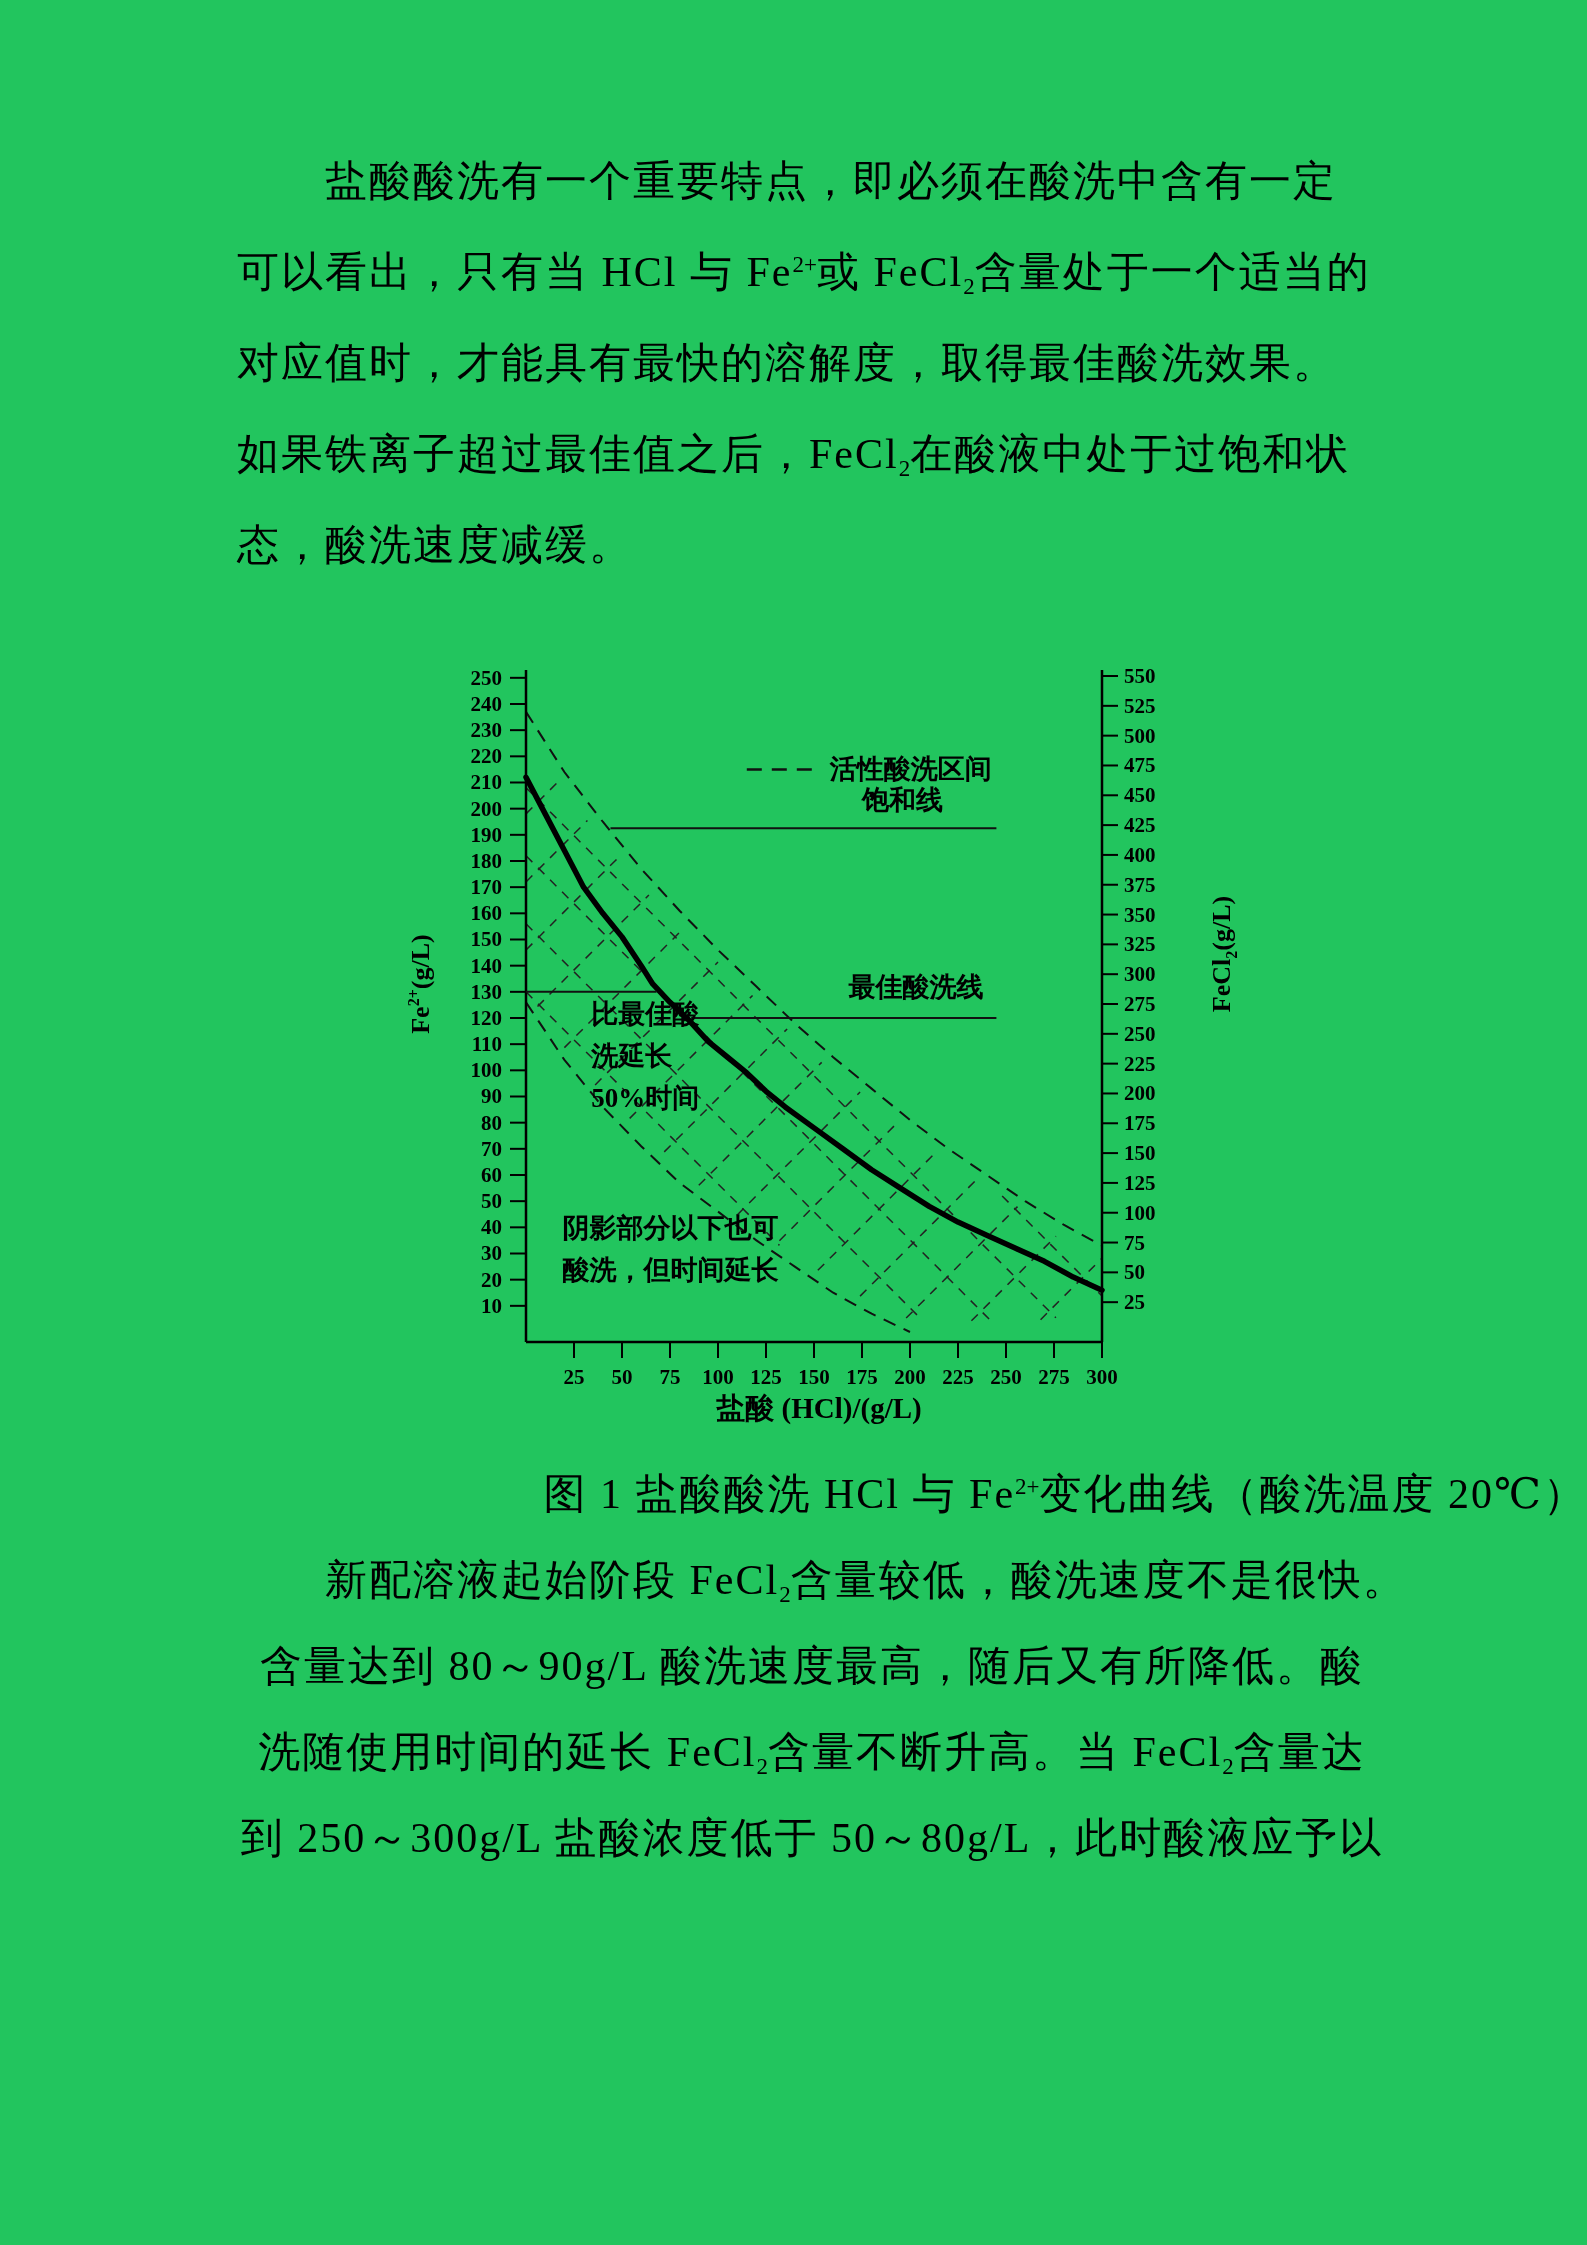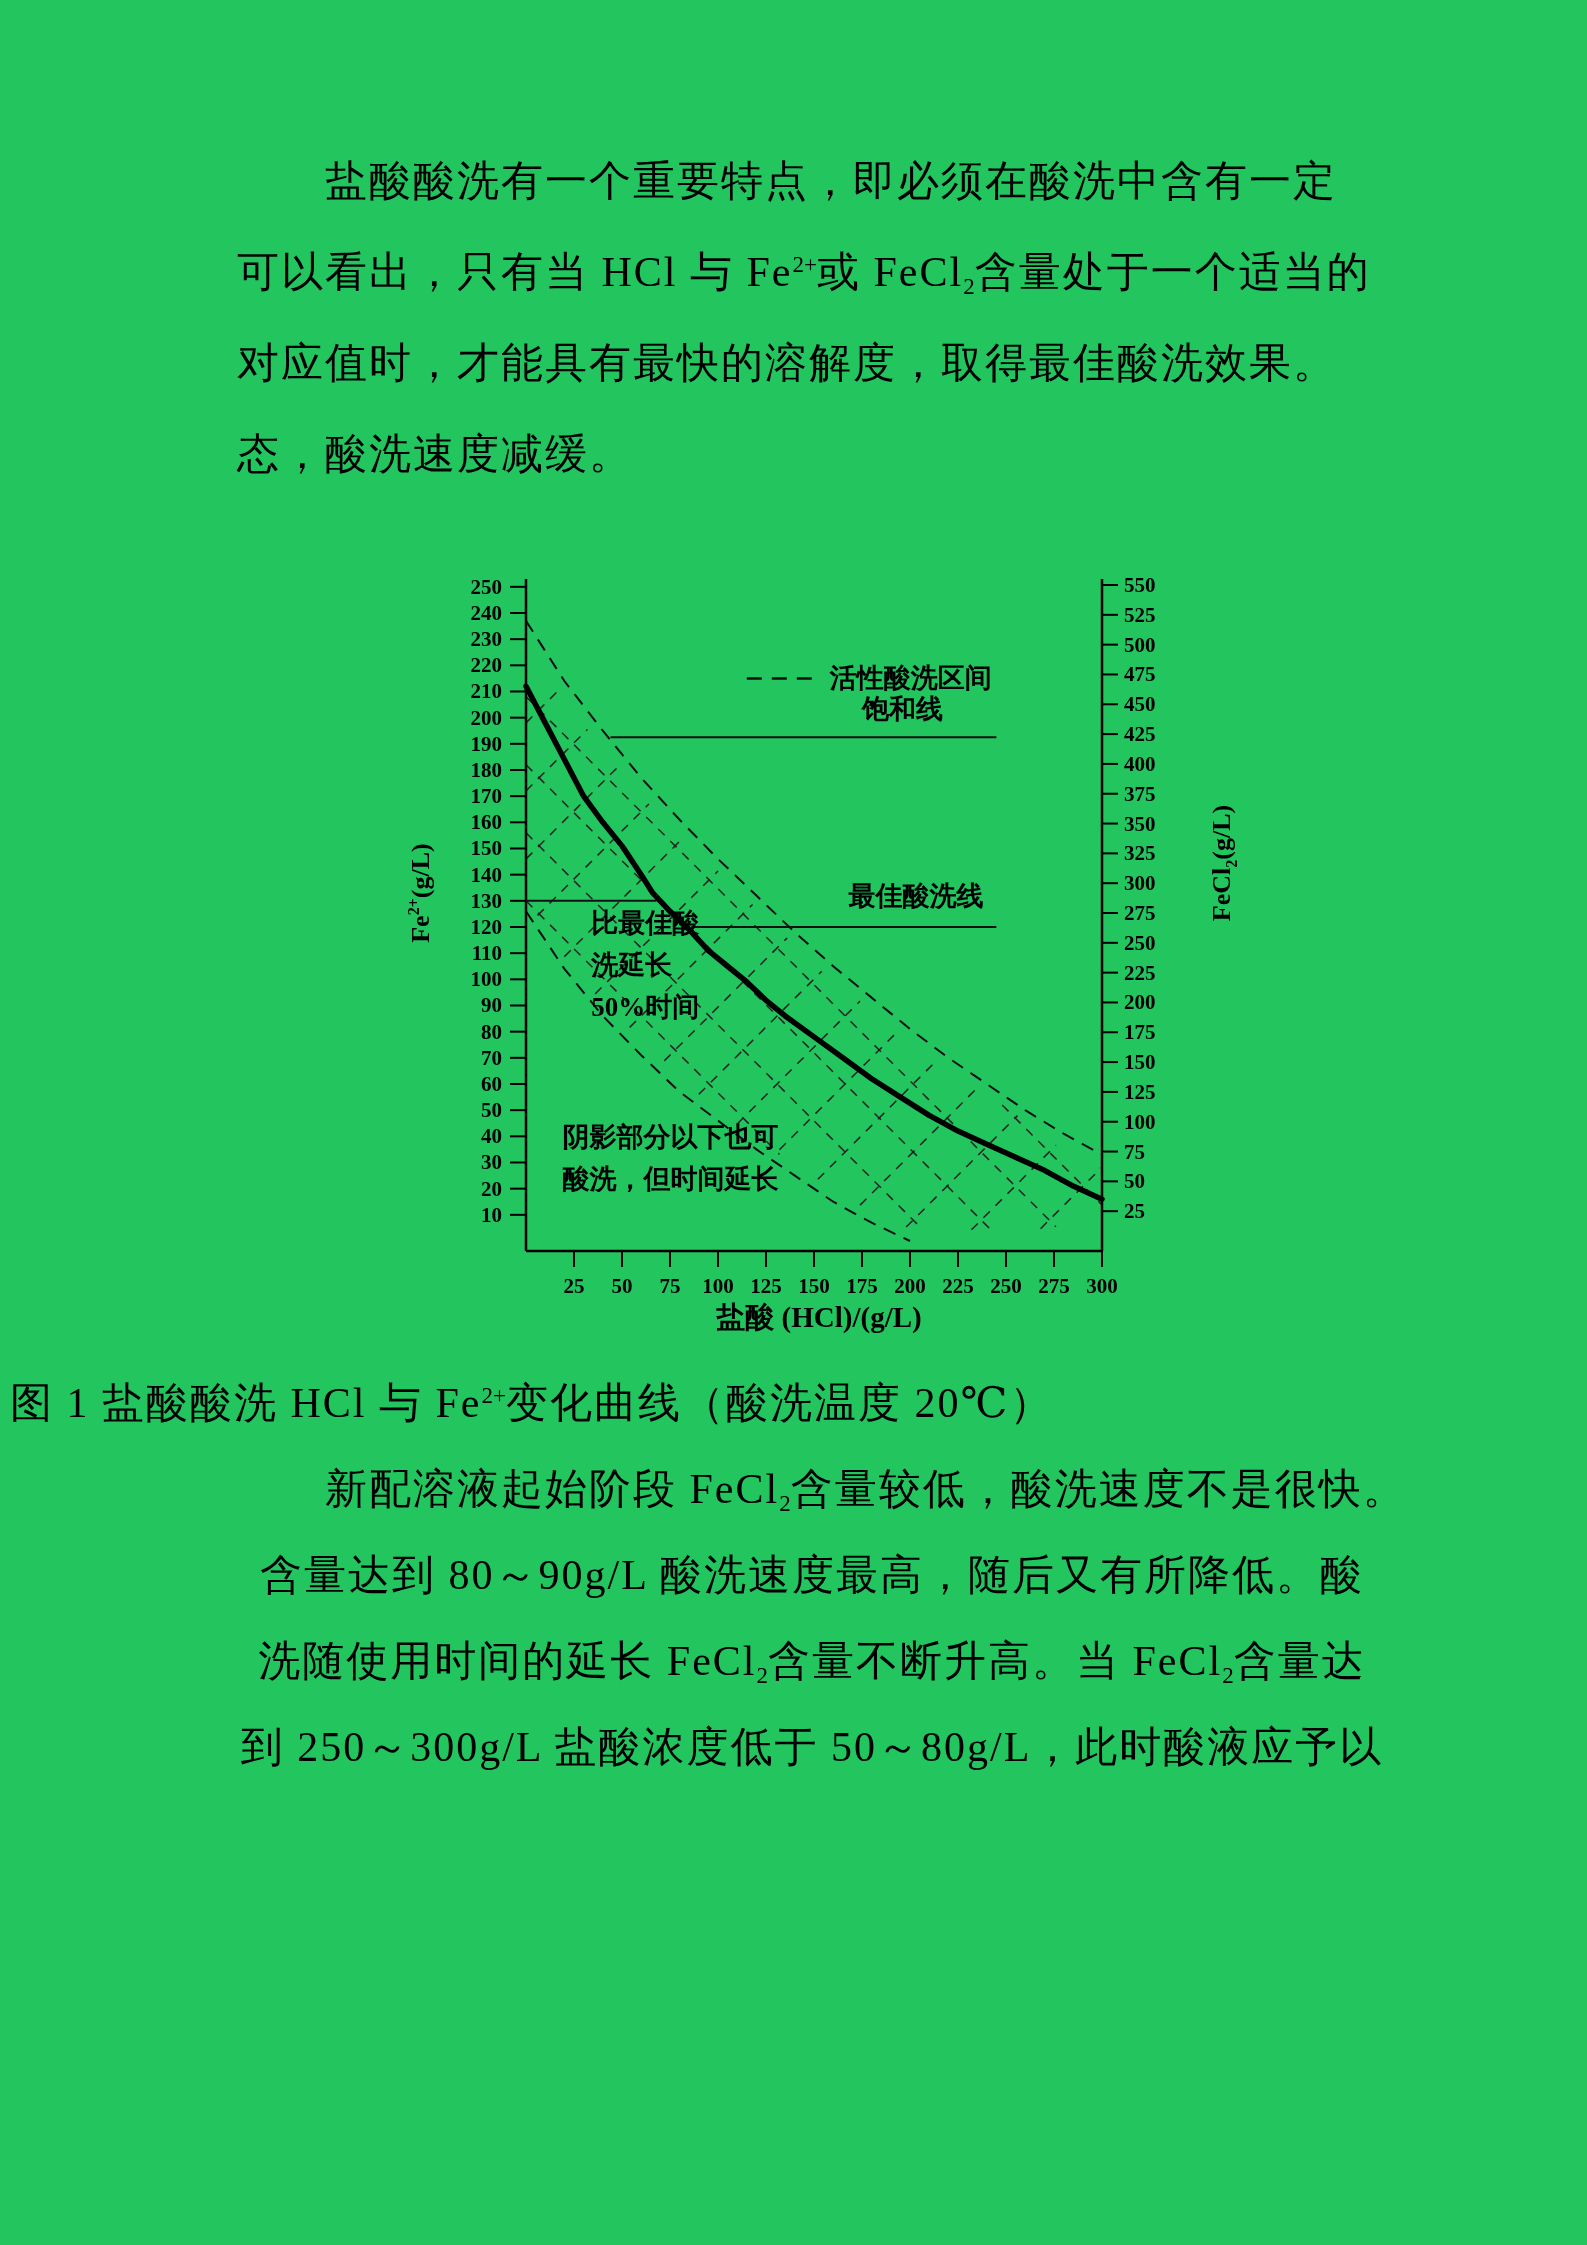--- a/index.html
+++ b/index.html
@@ -6,31 +6,32 @@
   .page{position:relative;width:1587px;height:2245px;background:#22c55e;color:#000;
         font-family:"Liberation Serif","DejaVu Serif",serif;overflow:hidden;}
   .para{margin-left:237px;width:1150px;font-size:42px;letter-spacing:2px;}
   .p1{padding-top:136px;line-height:91px;}
   .p2{margin-top:11px;line-height:86px;text-align:center;}
   .tline{white-space:nowrap;}
   .tline.indent{text-indent:88px;}
   sup{font-size:23px;vertical-align:14px;line-height:0;letter-spacing:0;}
   sub{font-size:23px;vertical-align:-8px;line-height:0;letter-spacing:0;}
   .figwrap{margin-top:63px;display:flex;justify-content:center;}
-  .caption{text-align:left;font-size:42px;line-height:64px;margin-top:28px;letter-spacing:2px;padding-left:10px;}
+  .caption{text-align:right;font-size:42px;line-height:64px;margin-top:28px;letter-spacing:2px;padding-left:10px;}
   svg text{font-family:"Liberation Serif","DejaVu Serif",serif;fill:#000;}
 </style>
 </head>
 <body>
 
 <div class="page">
   <div class="para p1">
       <div class="tline indent">盐酸酸洗有一个重要特点，即必须在酸洗中含有一定</div>
       <div class="tline">可以看出，只有当 HCl 与 Fe<sup>2+</sup>或 FeCl<sub>2</sub>含量处于一个适当的</div>
       <div class="tline">对应值时，才能具有最快的溶解度，取得最佳酸洗效果。</div>
+      <div class="tline">如果铁离子超过最佳值之后，FeCl<sub>2</sub>在酸液中处于过饱和状</div>
       <div class="tline">态，酸洗速度减缓。</div>
     </div>
   <div class="figwrap">
       <svg width="940" height="780" viewBox="0 0 940 780">
         <g stroke="#222" stroke-width="1.5" stroke-dasharray="9 8" fill="none">
           <line x1="202" y1="337.829" x2="455.44" y2="591.3558296"></line>
           <line x1="202" y1="269.7948" x2="597.52" y2="665.4503068"></line>
           <line x1="202" y1="201.7606" x2="666.64" y2="666.5597875999999"></line>
           <line x1="202" y1="133.7264" x2="731.92" y2="663.8279528"></line>
           <line x1="678.16" y1="542.0153344" x2="778" y2="641.88954"></line>

